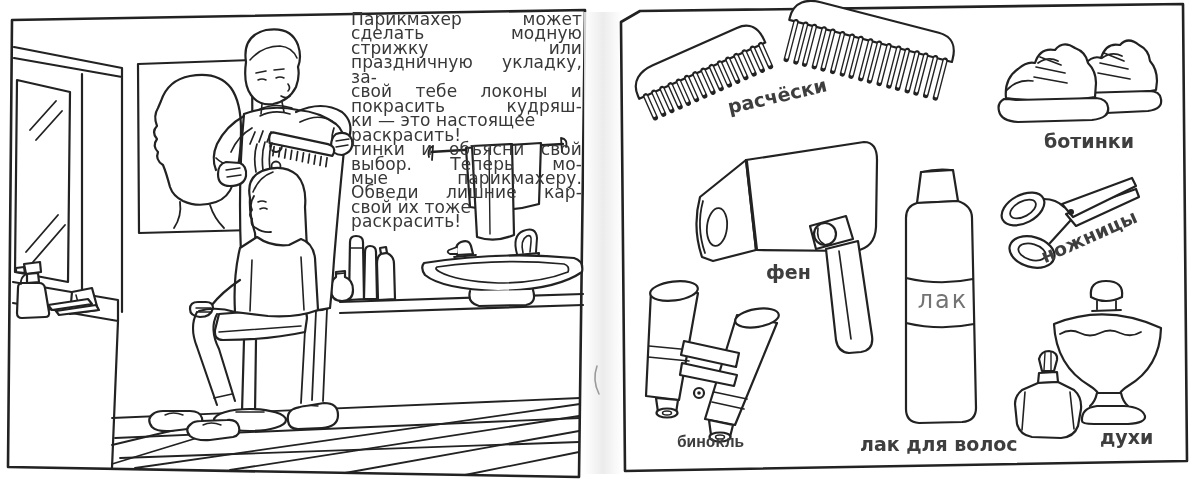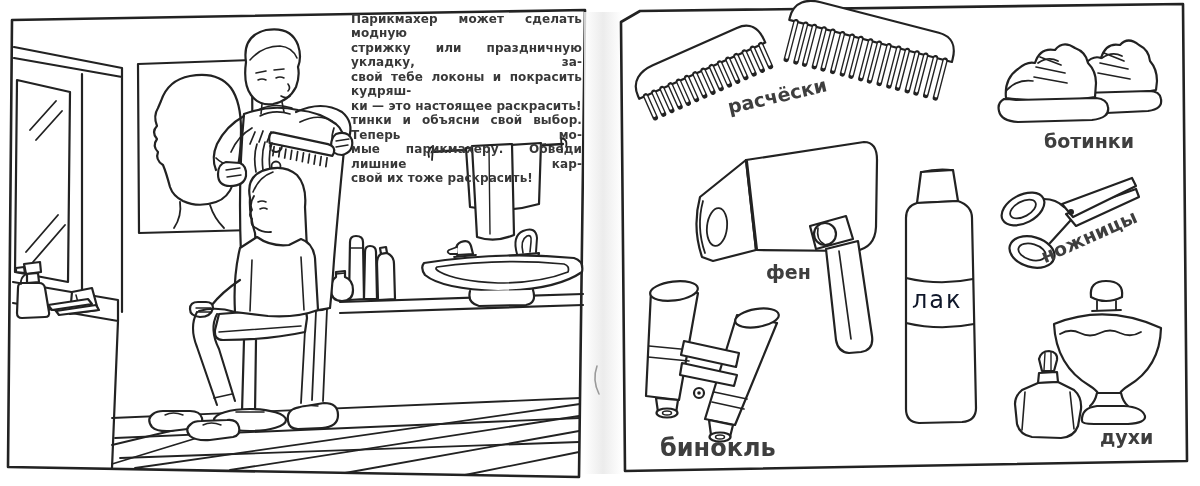--- a/index.html
+++ b/index.html
@@ -1,23 +1,23 @@
 <!DOCTYPE html>
 <html><head>
 <meta charset="utf-8">
 <style>
   html,body{margin:0;padding:0;background:#fff;}
   #stage{position:relative;width:1200px;height:486px;background:#ffffff;overflow:hidden;
          font-family:"DejaVu Sans","Liberation Sans",sans-serif;}
   #lineart{position:absolute;left:0;top:0;}
   .txtblock{position:absolute;left:351px;top:12px;width:231px;color:#383838;
-            font-size:12px;line-height:14.45px;font-weight:700;letter-spacing:0.1px;}
+            font-size:17px;line-height:14.45px;font-weight:400;letter-spacing:0.1px;}
   .tl.just{text-align:justify;text-align-last:justify;}
   .lbl{position:absolute;color:#3e3e3e;font-weight:600;font-size:19px;white-space:nowrap;}
-  .bottle-txt{position:absolute;left:912px;top:286px;width:62px;text-align:left;color:#0f172a;
+  .bottle-txt{position:absolute;left:912px;top:286px;width:62px;text-align:center;color:#737373;
               font-size:24px;font-weight:500;letter-spacing:2px;}
 </style>
 </head>
 <body>
 
 <div id="stage">
 
 <svg id="lineart" width="1200" height="486" viewBox="0 0 1200 486">
   <defs>
     <linearGradient id="fold" x1="0" y1="0" x2="1" y2="0">
@@ -263,18 +263,19 @@
     <div class="tl">ки — это настоящее раскрасить!</div>
     <div class="tl just">тинки и объясни свой выбор. Теперь мо-</div>
     <div class="tl just">мые парикмахеру. Обведи лишние кар-</div>
     <div class="tl">свой их тоже раскрасить!</div>
   </div>
 
   <div class="lbl" style="left:728px;top:96px;transform:rotate(-13deg);transform-origin:left center;">расчёски</div>
   <div class="lbl" style="left:1044px;top:130px;">ботинки</div>
   <div class="lbl" style="left:766px;top:261px;">фен</div>
   <div class="lbl" style="left:1042px;top:246px;transform:rotate(-24deg);transform-origin:left center;">ножницы</div>
-  <div class="lbl" style="left:660px;top:434px;font-size:24px;">бинокль</div>
+  <div class="lbl" style="left:677px;top:434px;font-size:16px;font-family:Liberation Mono, monospace;">бинокль</div>
+  <div class="lbl" style="left:860px;top:433px;">лак для волос</div>
   <div class="lbl" style="left:1084px;top:426px;margin-left:16px;">духи</div>
 
   <div class="bottle-txt">лак</div>
 
 </div>
 
 </body></html>

